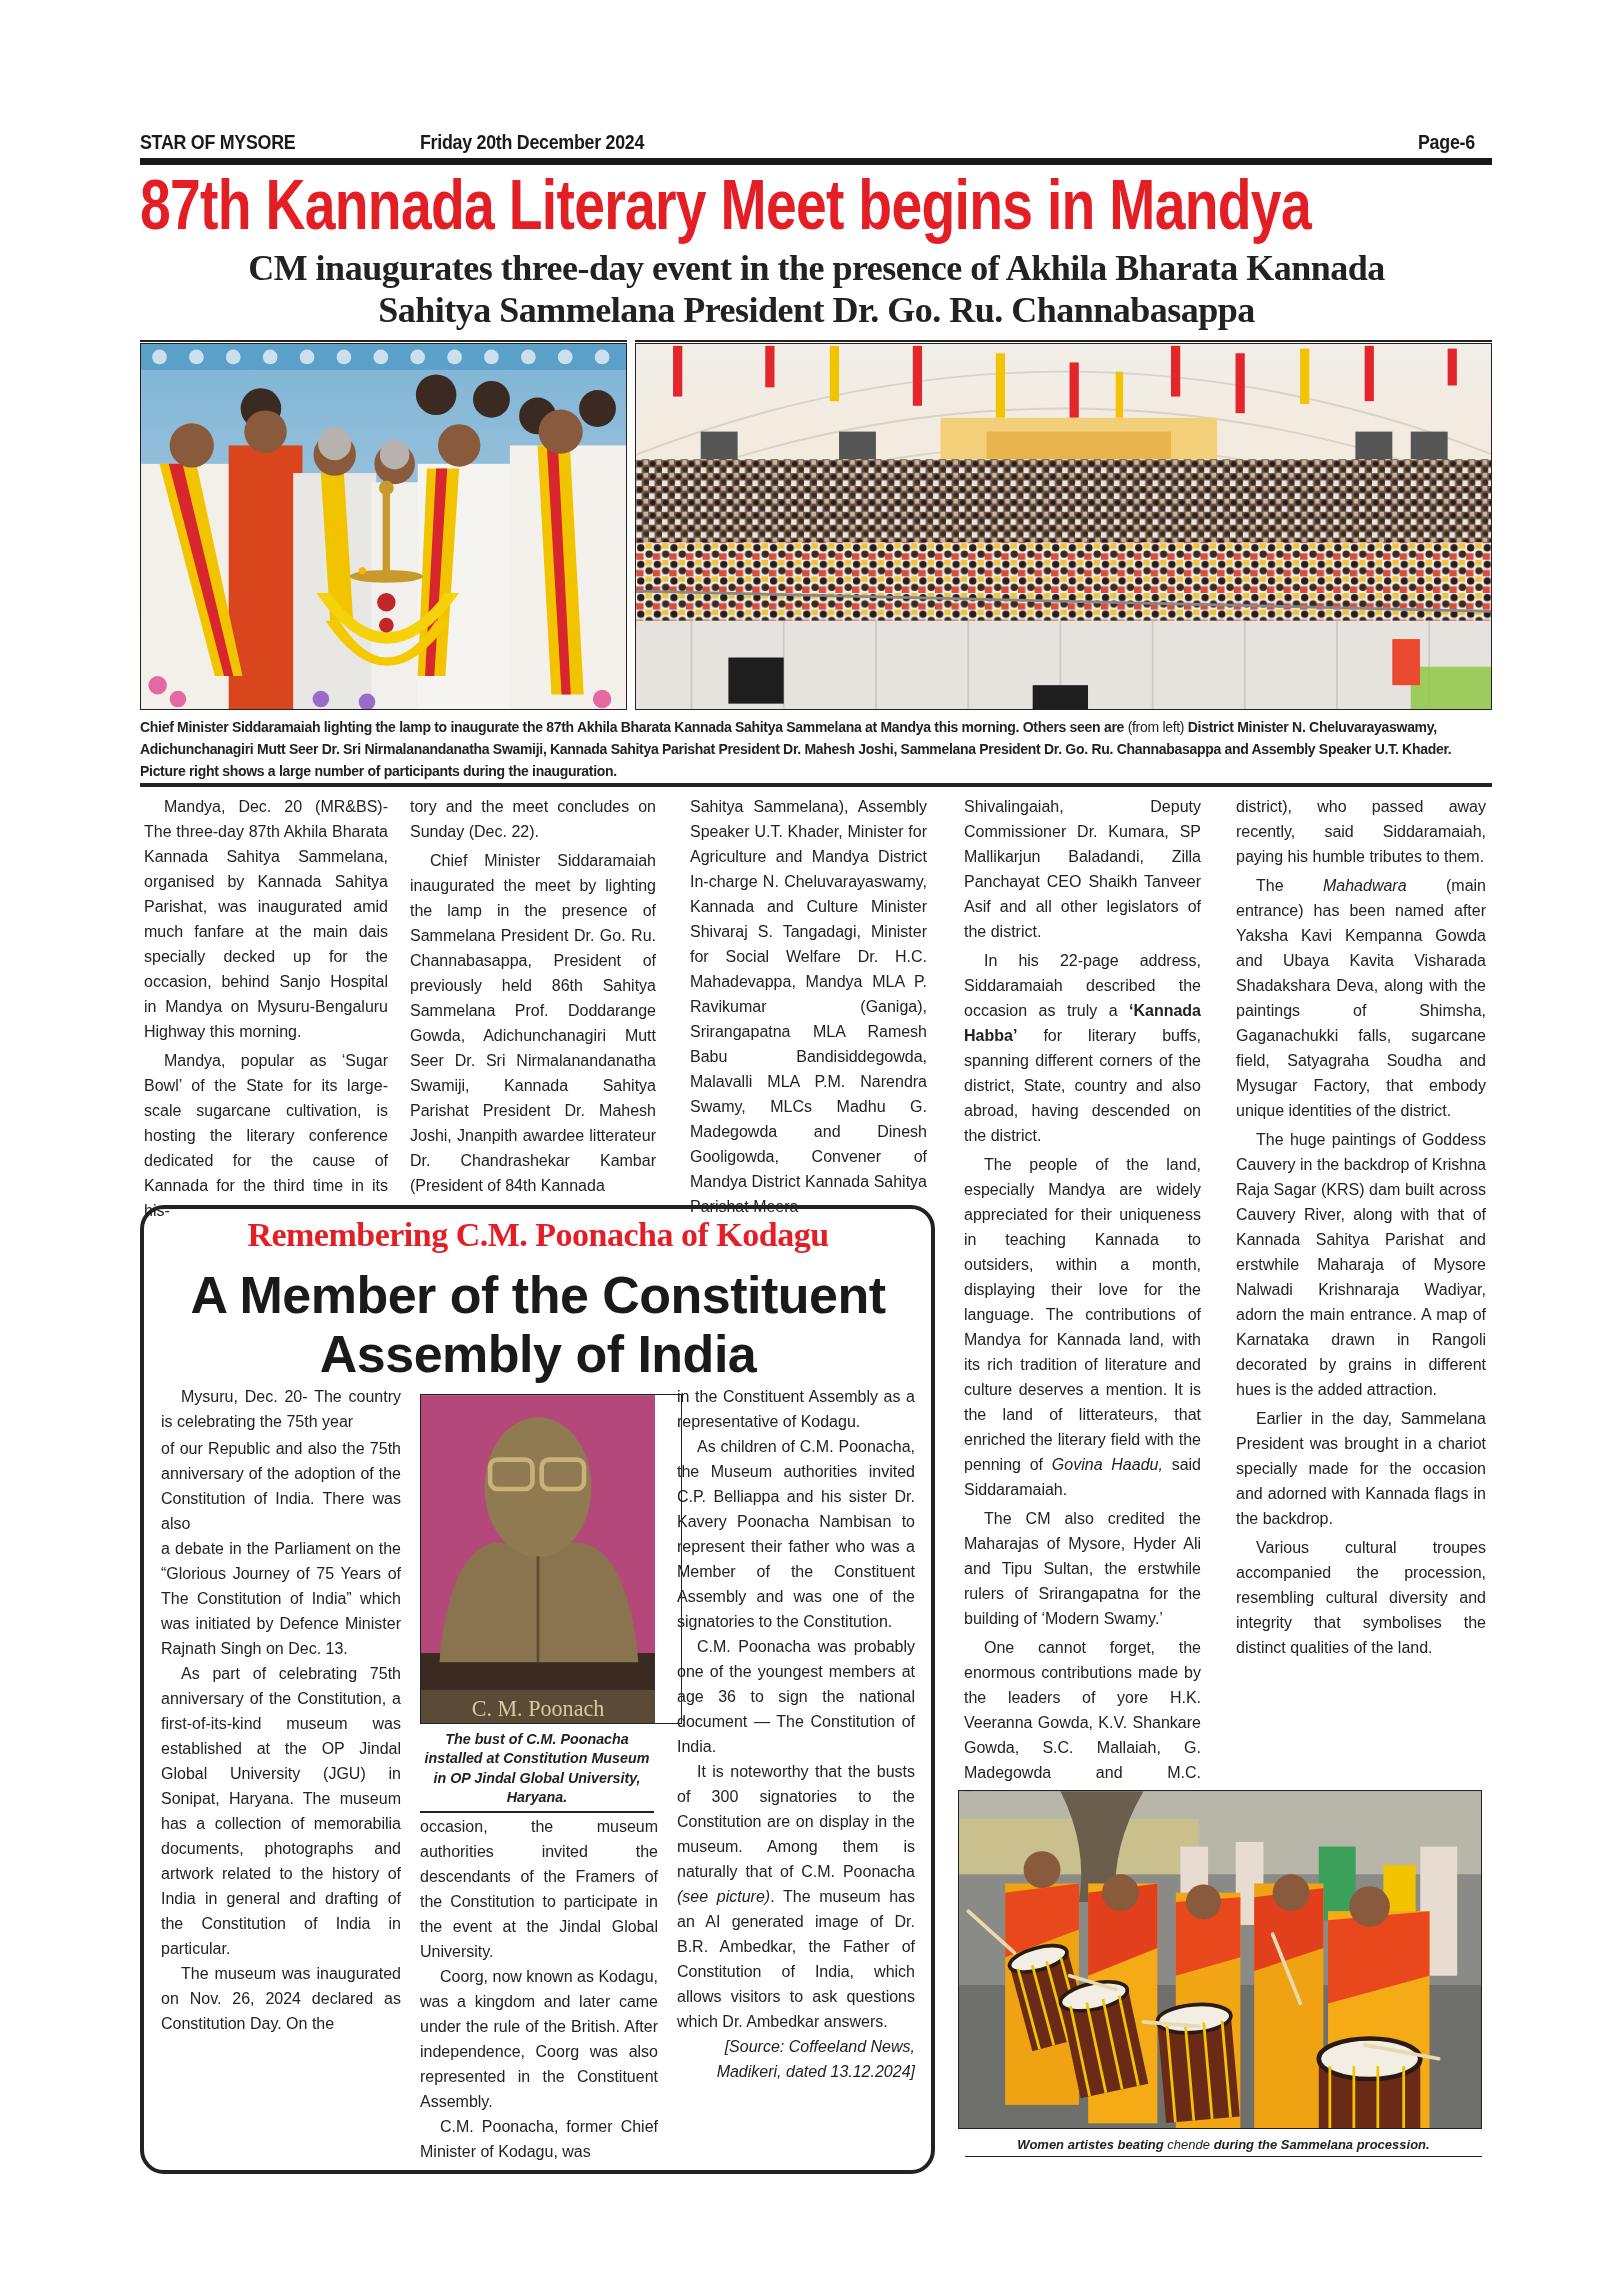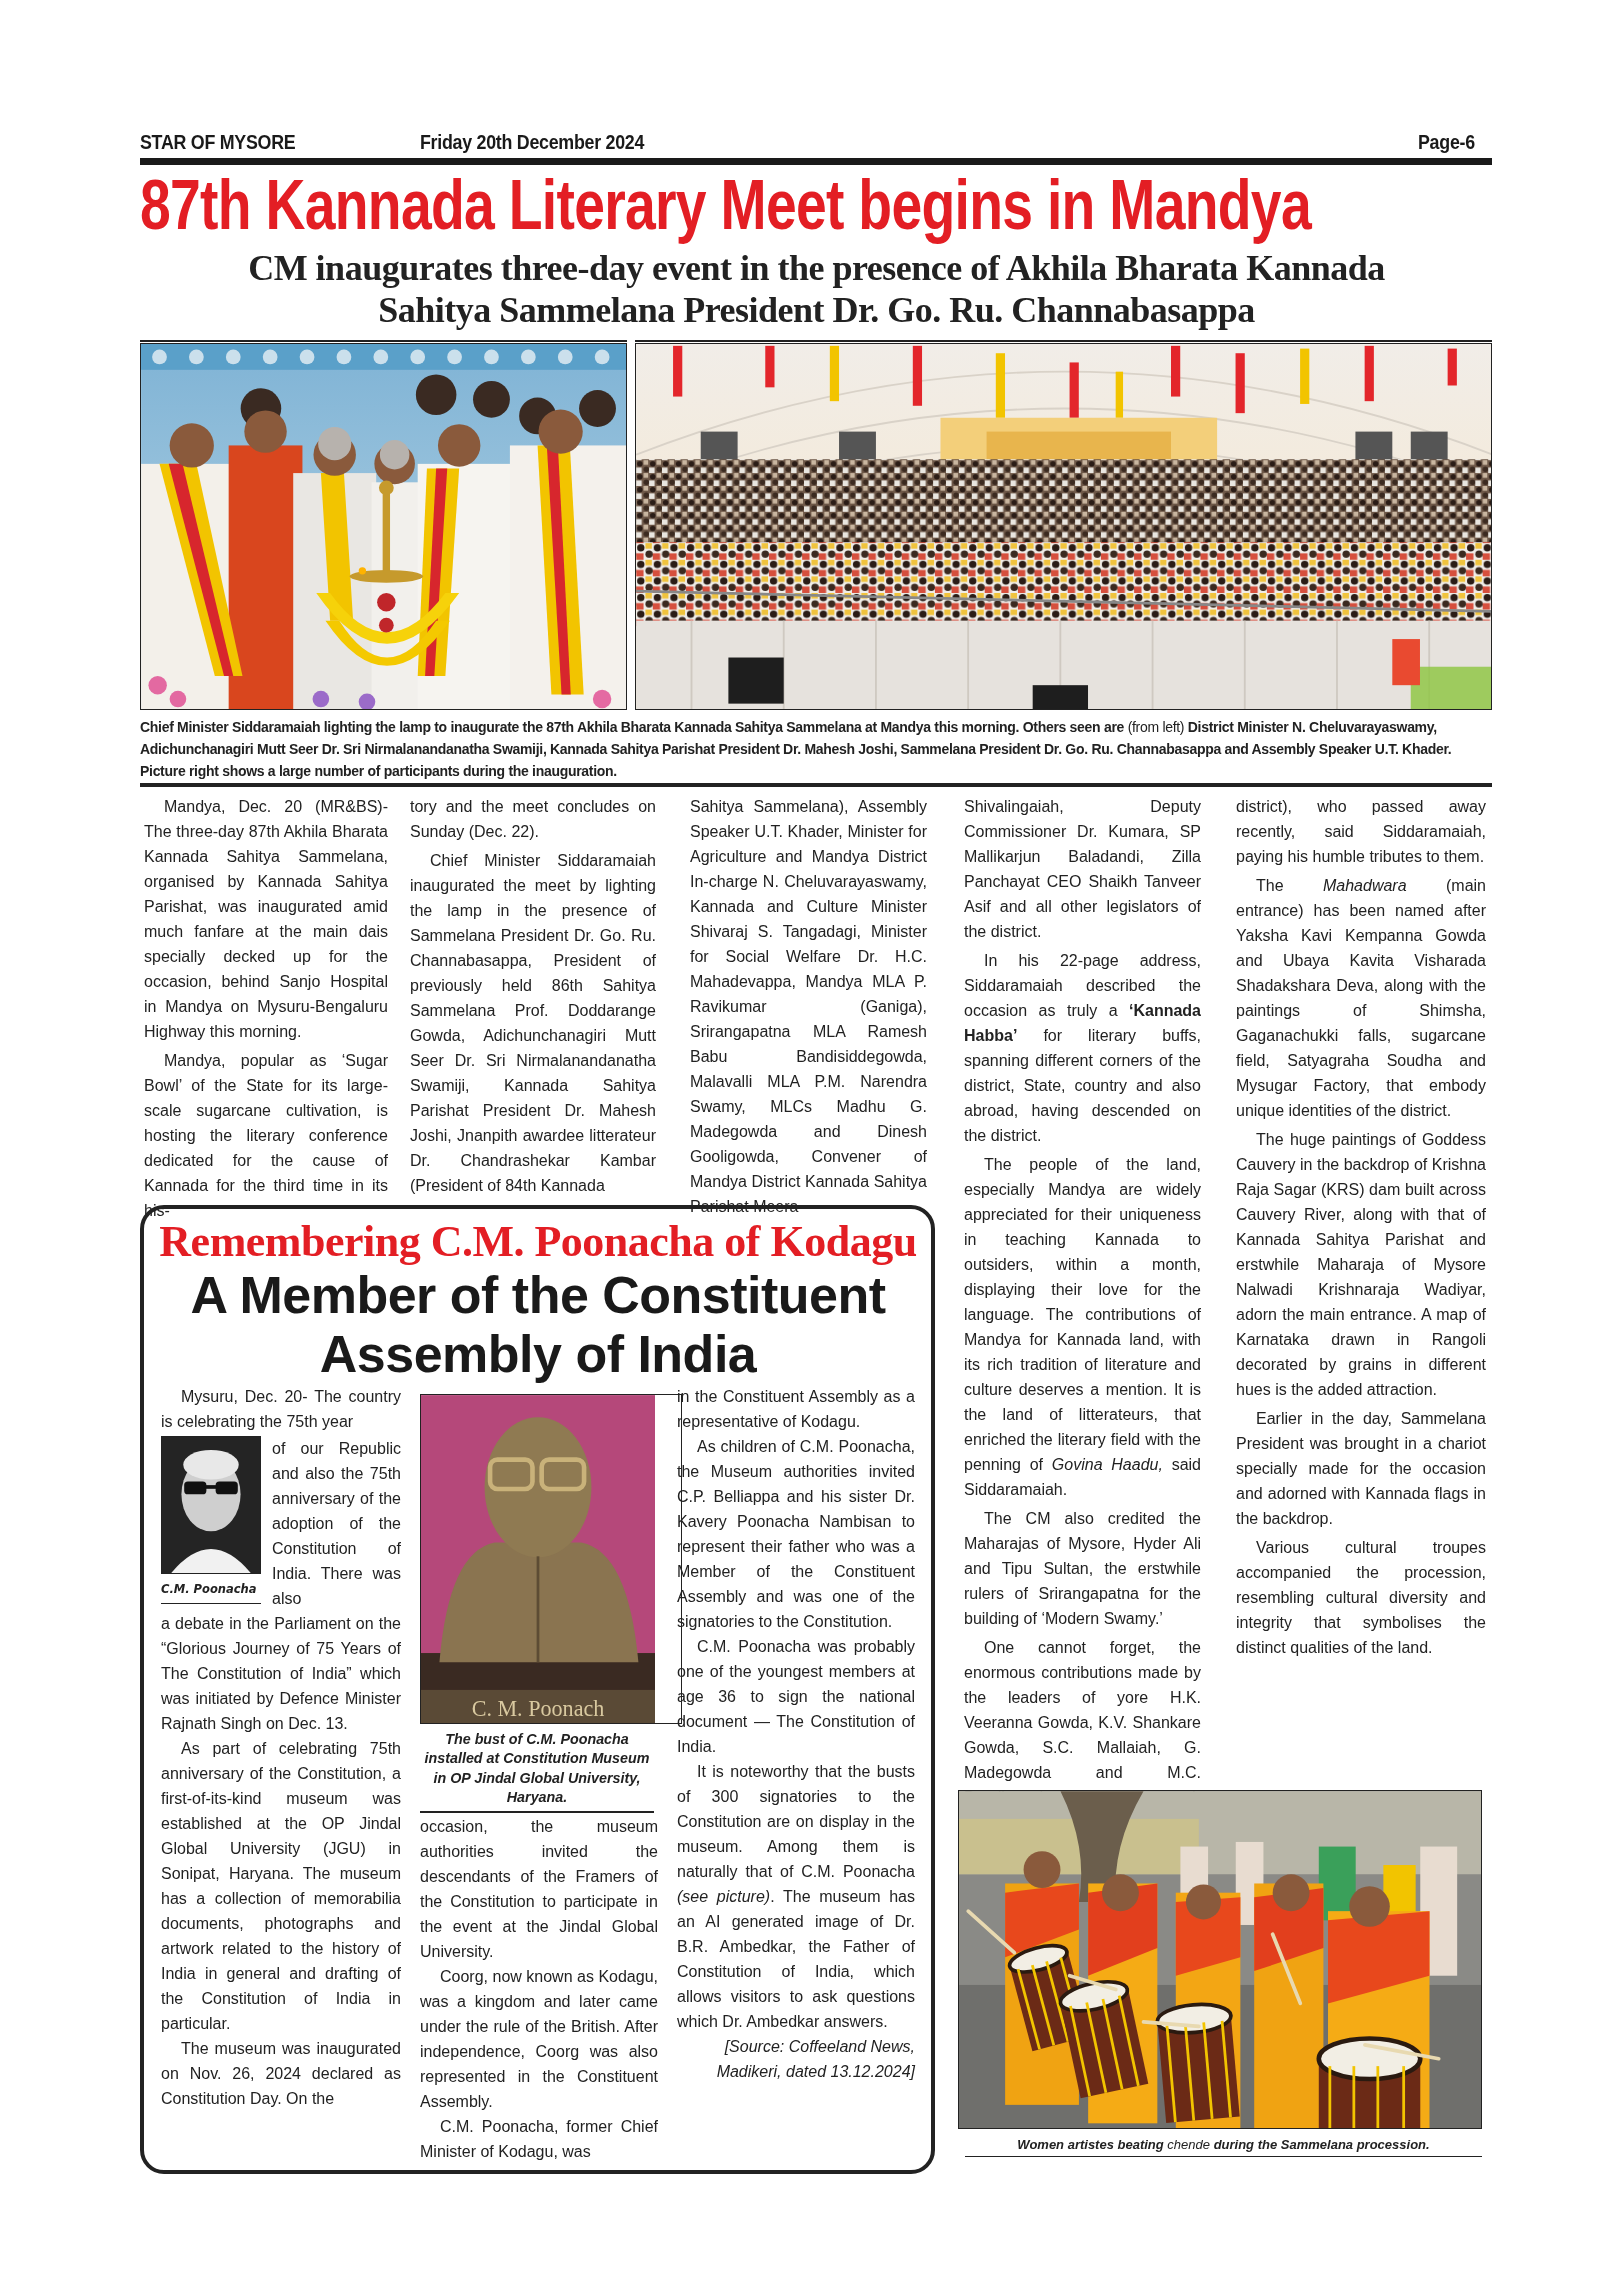--- a/index.html
+++ b/index.html
@@ -10,21 +10,21 @@
   .headline { left:140px; top:166px; width:1352px; height:78px; color:#e31e24; font-family:"Liberation Sans", sans-serif; font-weight:bold; font-size:70px; line-height:78px; white-space:nowrap; letter-spacing:-0.9px; overflow:visible; }
   .headline span { display:inline-block; transform:scaleX(0.79); transform-origin:left center; }
   .subhead { left:129px; top:247px; width:1375px; text-align:center; font-family:"Liberation Serif", serif; font-weight:bold; font-size:36px; line-height:42px; color:#222; letter-spacing:-0.5px; }
   .photo { overflow:hidden; border:1.8px solid #222; box-sizing:border-box; }
   .caption { font-family:"Liberation Sans", sans-serif; font-weight:bold; font-size:14px; line-height:22px; color:#222; letter-spacing:-0.3px; }
   .caption .norm { font-weight:normal; }
   .col { font-family:"Liberation Sans", sans-serif; font-size:16px; line-height:25px; color:#222; text-align:justify; hyphens:manual; }
   .col p { margin:4px; text-indent:20px; }
   .col p.noindent { text-indent:0; }
   .box { left:140px; top:1205px; width:795px; height:969px; border:4.6px solid #222; border-radius:24px; box-sizing:border-box; }
-  .box-kicker { left:148px; top:1216px; width:780px; text-align:center; font-family:"Liberation Serif", serif; font-weight:bold; font-size:44px; color:#e31e24; letter-spacing:-0.5px; }
+  .box-kicker { left:148px; top:1216px; width:780px; text-align:center; font-family:"Liberation Serif", serif; font-weight:bold; font-size:34px; color:#e31e24; letter-spacing:-0.5px; }
   .box-title { left:148px; top:1266px; width:780px; text-align:center; font-family:"Liberation Sans", sans-serif; font-weight:bold; font-size:52px; line-height:59px; color:#1a1a1a; letter-spacing:-0.5px; }
   .box-col { font-family:"Liberation Sans", sans-serif; font-size:16px; line-height:25px; color:#222; text-align:justify; }
   .box-col p { margin:0; text-indent:20px; }
   .box-col p.noindent { text-indent:0; }
   .source { text-align:right; font-style:italic; text-indent:0 !important; }
   .bust-cap { font-family:"Liberation Sans", sans-serif; font-weight:bold; font-style:italic; font-size:14.3px; line-height:19.4px; text-align:center; color:#222; }
   .small-cap { font-family:"Liberation Sans", sans-serif; font-weight:bold; font-style:italic; font-size:13px; color:#222; border-bottom:1.8px solid #222; }
 </style>
 </head>
 <body>
@@ -326,34 +326,20 @@
 <div class="abs box"></div>
 <div class="abs box-kicker">Remembering C.M. Poonacha of Kodagu</div>
 <div class="abs box-title">
   <div>A Member of the Constituent</div>
   <div>Assembly of India</div>
 </div>
 
 <div class="abs box-col" style="left:161px; top:1384px; width:240px;">
   <p>Mysuru, Dec. 20- The country is celebrating the 75th year</p>
   <div style="display:flex; gap:11px; margin-top:1.8px;">
-    <div style="width:100px; flex:none;">
-      <div style="width:98px; height:136px; border:0.9px solid #222; background:#2b2b2b; position:relative; overflow:hidden;">
-        <svg width="98" height="136" viewBox="0 0 106 147">
-          <rect width="106" height="147" fill="#242424"></rect>
-          <ellipse cx="53" cy="62" rx="32" ry="40" fill="#cfcfcf"></ellipse>
-          <ellipse cx="53" cy="30" rx="30" ry="16" fill="#e8e8e8"></ellipse>
-          <rect x="24" y="48" width="24" height="14" rx="4" fill="#111"></rect>
-          <rect x="58" y="48" width="24" height="14" rx="4" fill="#111"></rect>
-          <rect x="46" y="52" width="14" height="4" fill="#111"></rect>
-          <path d="M10 147 Q53 95 96 147 Z" fill="#f1f1f1"></path>
-        </svg>
-      </div>
-      <div style="font-family:'DejaVu Sans', sans-serif; font-weight:bold; font-style:italic; font-size:11.5px; border-bottom:1.8px solid #222; margin-top:3.7px; padding-bottom:0.9px;">C.M. Poonacha</div>
-    </div>
     <div style="flex:1; text-align:justify;">of our Republic and also the 75th anniversary of the adoption of the Constitution of India. There was also</div>
   </div>
   <p class="noindent">a debate in the Parliament on the “Glorious Journey of 75 Years of The Constitution of India” which was initiated by Defence Minister Rajnath Singh on Dec. 13.</p>
   <p>As part of celebrating 75th anniversary of the Constitution, a first-of-its-kind museum was established at the OP Jindal Global University (JGU) in Sonipat, Haryana. The museum has a collection of memorabilia documents, photographs and artwork related to the history of India in general and drafting of the Constitution of India in particular.</p>
   <p>The museum was inaugurated on Nov. 26, 2024 declared as Constitution Day. On the</p>
 </div>
 
 <div class="abs" style="left:420px; top:1394px; width:262px; height:330px; border:1.8px solid #222; box-sizing:border-box; overflow:hidden;">
   <svg width="234" height="330" viewBox="0 0 254 358">
     <rect width="254" height="358" fill="#b5487a"></rect>

